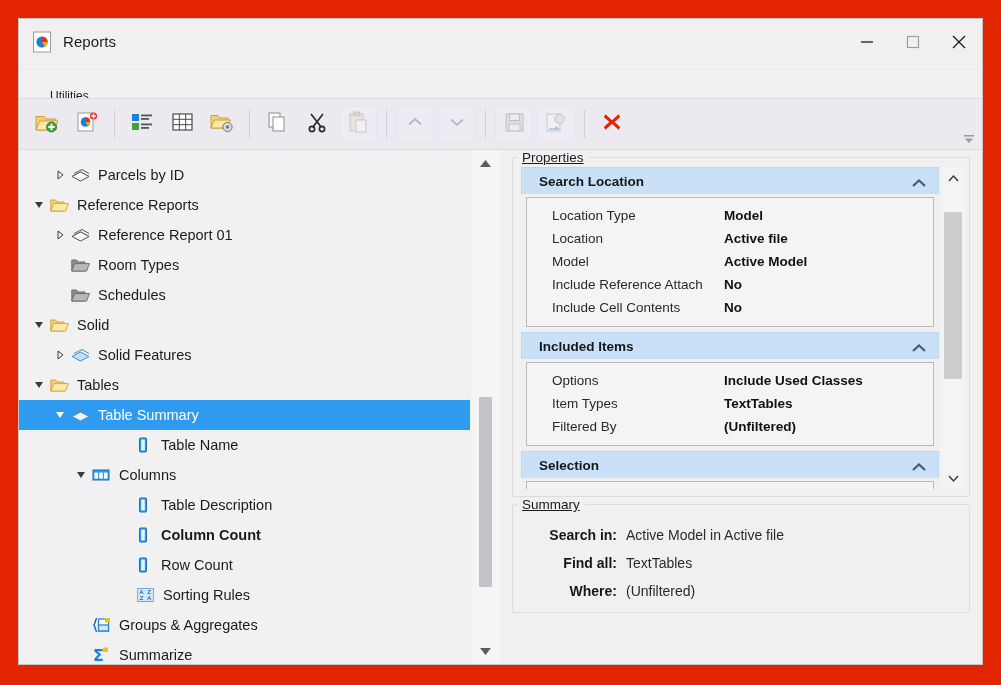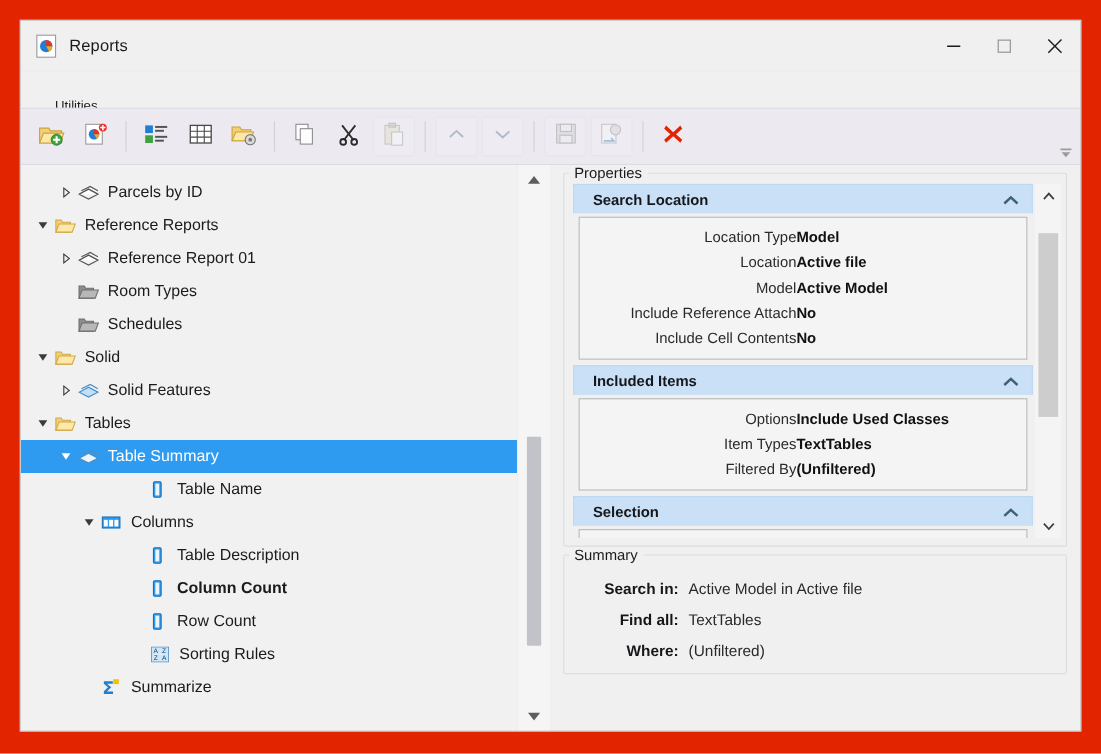--- a/index.html
+++ b/index.html
@@ -97,37 +97,37 @@
   }
 
   
   .rightpane{flex:1 1 auto;display:flex;flex-direction:column;min-width:0;padding:0 12px 0 12px;}
 
   fieldset.group{
     border:1px solid #dcdcdc;border-radius:2px;margin:0;padding:0;
     position:relative;background:transparent;
   }
   fieldset.group > legend{
-    font-size:13.5px;color:#1b1b1b;padding:0 5px;margin-left:4px;
+    font-size:13.5px;color:#1b1b1b;padding:0 5px;margin-left:4px;text-decoration:underline;
   }
   .propsgroup{margin-top:6px;flex:0 0 auto;height:347px;box-sizing:border-box;}
   .propsinner{position:relative;height:322px;margin:2px 4px 4px 8px;overflow:hidden;}
   .proplist{position:absolute;left:0;top:0;right:26px;bottom:0;overflow:hidden;}
 
   .ghdr{
     height:27px;background:#c9e0f7;border:1px solid #bcd7f2;border-bottom:none;
     display:flex;align-items:center;position:relative;box-sizing:border-box;
   }
   .ghdr .gtitle{font-size:13.5px;font-weight:bold;color:#16171a;margin-left:17px;}
   .ghdr .gchev{position:absolute;right:11px;top:7px;}
   .gbody{
     background:#f4f4f4;border:1px solid #b9b9b9;margin:3px 5px 5px 5px;
     padding:6px 0 7px 0;box-sizing:border-box;
   }
-  .prow{height:23px;display:flex;align-items:center;font-size:13.5px;text-align:right;}
+  .prow{height:23px;display:flex;align-items:center;font-size:13.5px;}
   .pname{
     width:172px;flex:0 0 172px;color:#2a2a2a;margin-left:25px;
     white-space:nowrap;overflow:hidden;
   }
   .pval{font-weight:bold;color:#111;white-space:nowrap;}
 
   .pscroll{
     position:absolute;right:0;top:0;width:24px;bottom:0;background:#f4f4f4;
   }
   .pscroll .parrow{position:absolute;left:0;width:24px;height:22px;display:flex;align-items:center;justify-content:center;}
@@ -520,20 +520,32 @@
                 <rect x="8.5" y="1.5" width="7.5" height="6.5" fill="#cfe6fa"></rect>
                 <rect x="1" y="8" width="7.5" height="6.5" fill="#cfe6fa"></rect>
                 <rect x="8.5" y="8" width="7.5" height="6.5" fill="#cfe6fa"></rect>
                 <text x="4.6" y="6.8" font-size="6" fill="#14416b" text-anchor="middle" font-family="Liberation Sans">A</text>
                 <text x="12.2" y="6.8" font-size="6" fill="#14416b" text-anchor="middle" font-family="Liberation Sans">Z</text>
                 <text x="4.6" y="13.3" font-size="6" fill="#14416b" text-anchor="middle" font-family="Liberation Sans">Z</text>
                 <text x="12.2" y="13.3" font-size="6" fill="#14416b" text-anchor="middle" font-family="Liberation Sans">A</text>
               </svg>
             </span>
             <span class="tlabel">Sorting Rules</span>
+          </div>
+          <div class="trow" style="padding-left: 53px;">
+            <span class="twist"></span>
+            <span class="ticon">
+              <svg width="19" height="16" viewBox="0 0 19 16">
+                <path d="M5 1.5 C3 1.5 3.6 7 1.8 8 C3.6 9 3 14.5 5 14.5" fill="none" stroke="#1f5f9e" stroke-width="1.4"></path>
+                <rect x="6.5" y="2" width="10" height="12" fill="#ffffff" stroke="#1f7fd4" stroke-width="1.2"></rect>
+                <rect x="6.5" y="8" width="10" height="6" fill="#cfe6fa" stroke="#1f7fd4" stroke-width="1.2"></rect>
+                <rect x="13" y="1" width="5" height="4.4" fill="#f2c100"></rect>
+              </svg>
+            </span>
+            <span class="tlabel">Groups &amp; Aggregates</span>
           </div>
           <div class="trow" style="padding-left: 53px;">
             <span class="twist"></span>
             <span class="ticon">
               <svg width="18" height="16" viewBox="0 0 18 16">
                 <text x="1" y="14" font-size="16" font-weight="bold" fill="#1f7fd4" font-family="DejaVu Sans">Σ</text>
                 <rect x="11" y="0.5" width="5" height="4.4" fill="#f2c100"></rect>
               </svg>
             </span>
             <span class="tlabel">Summarize</span>

